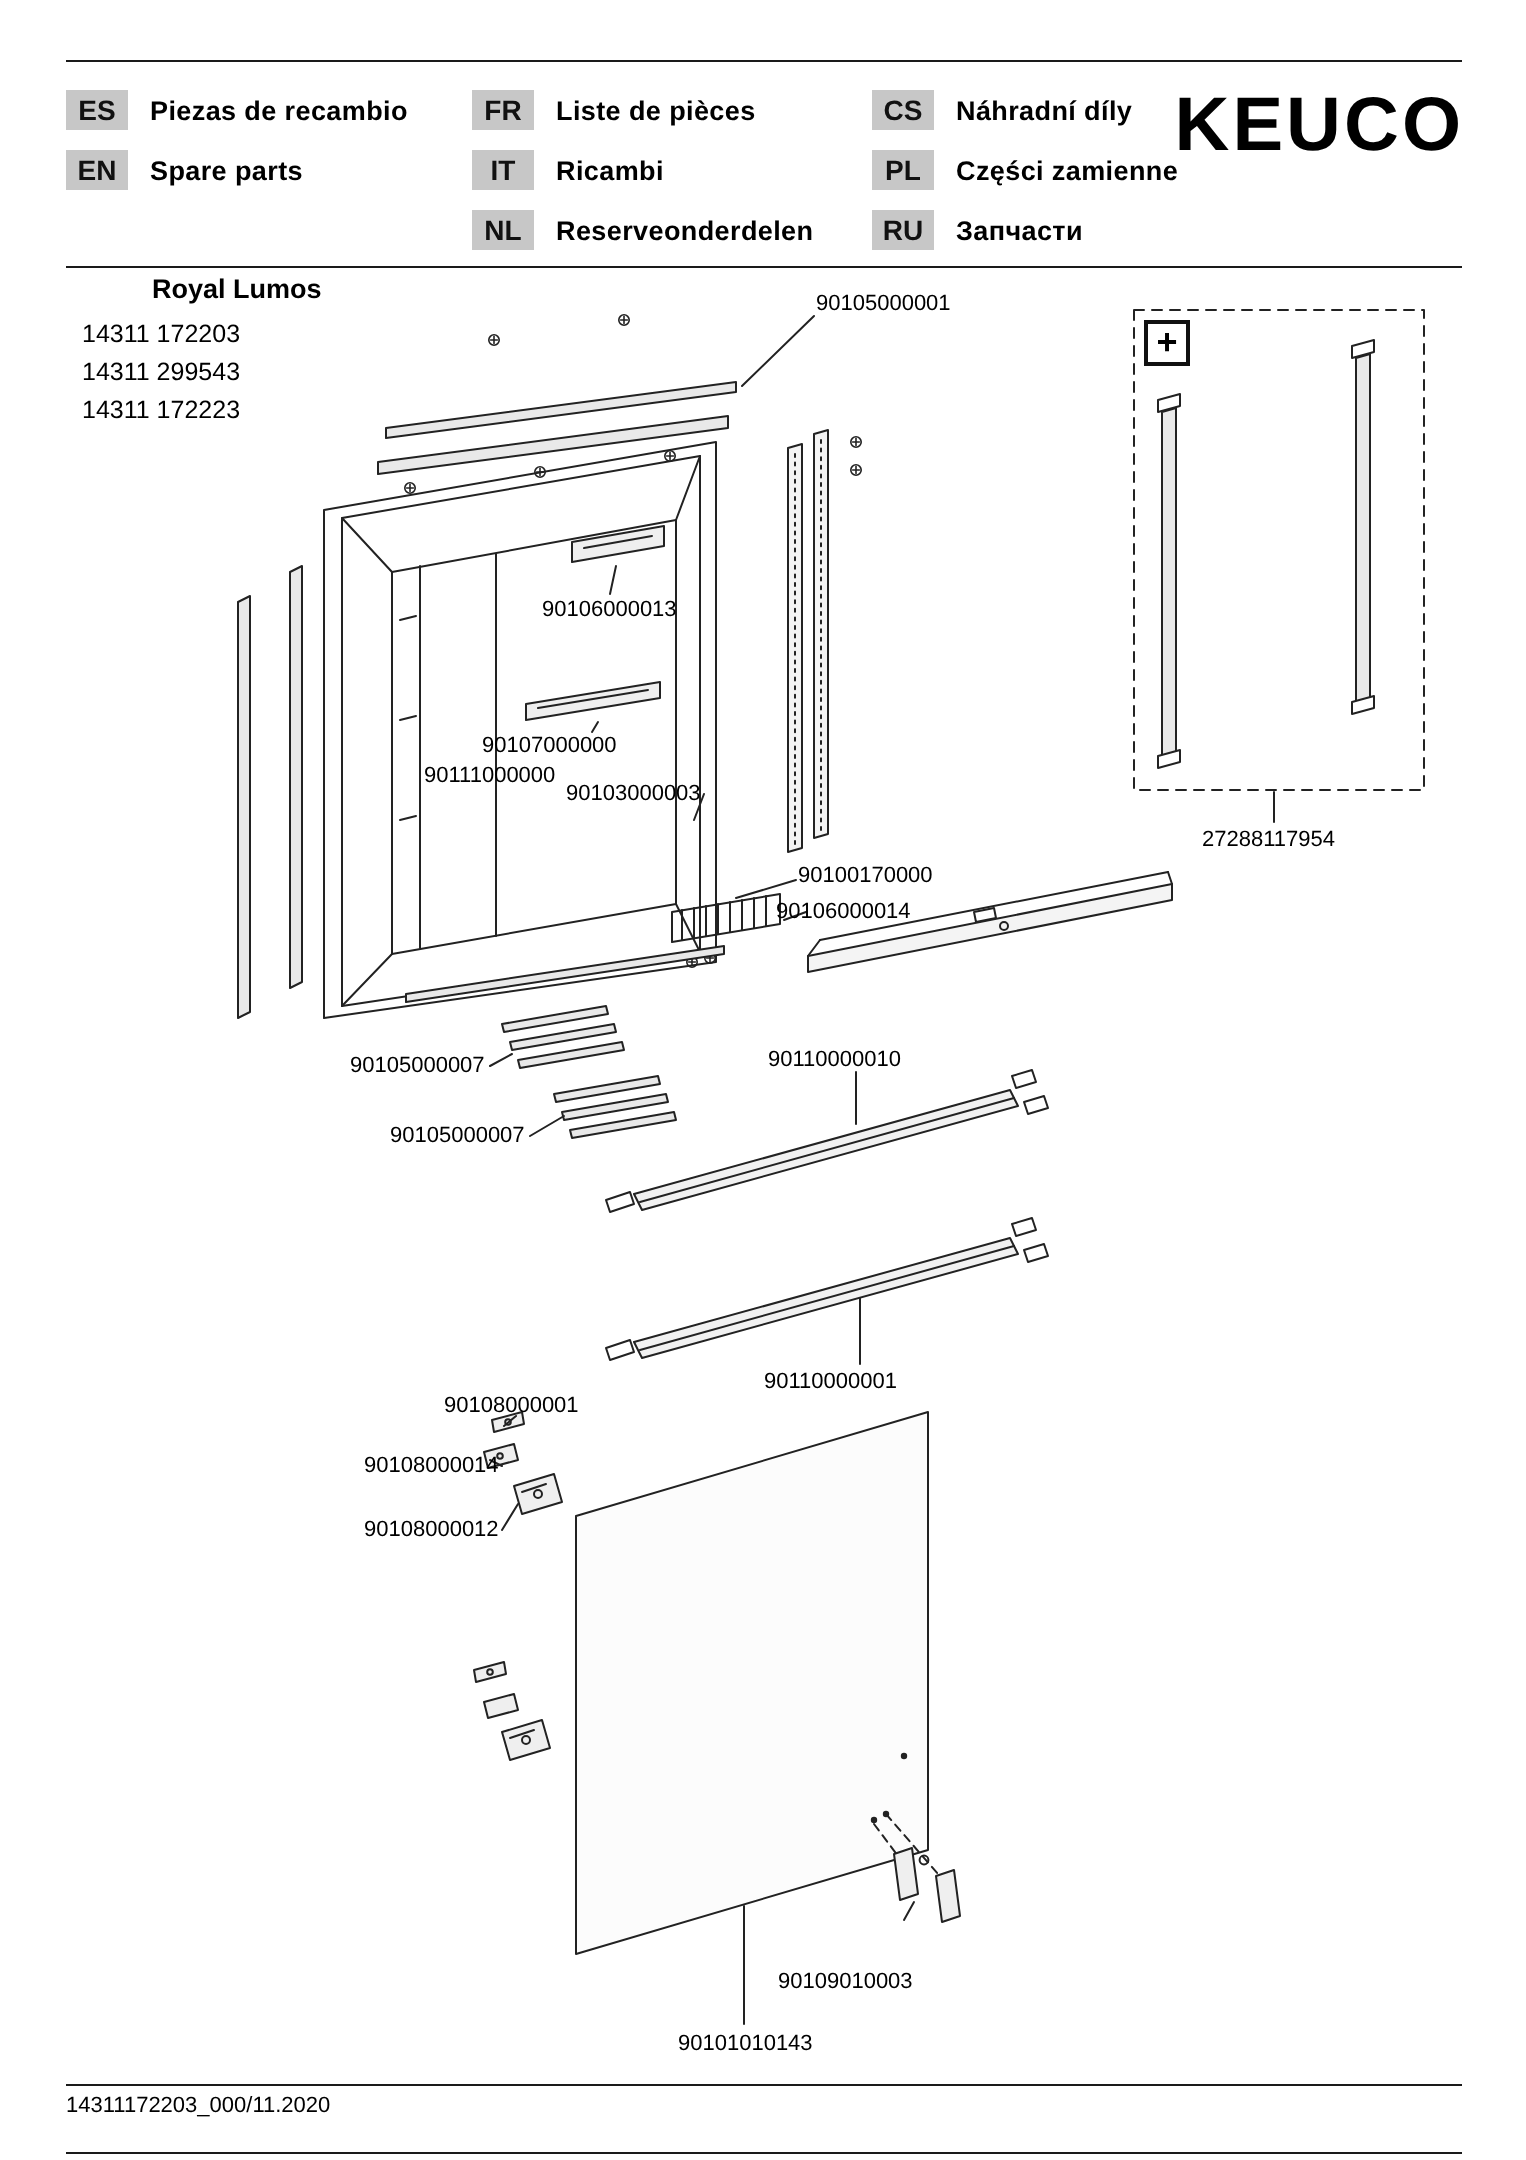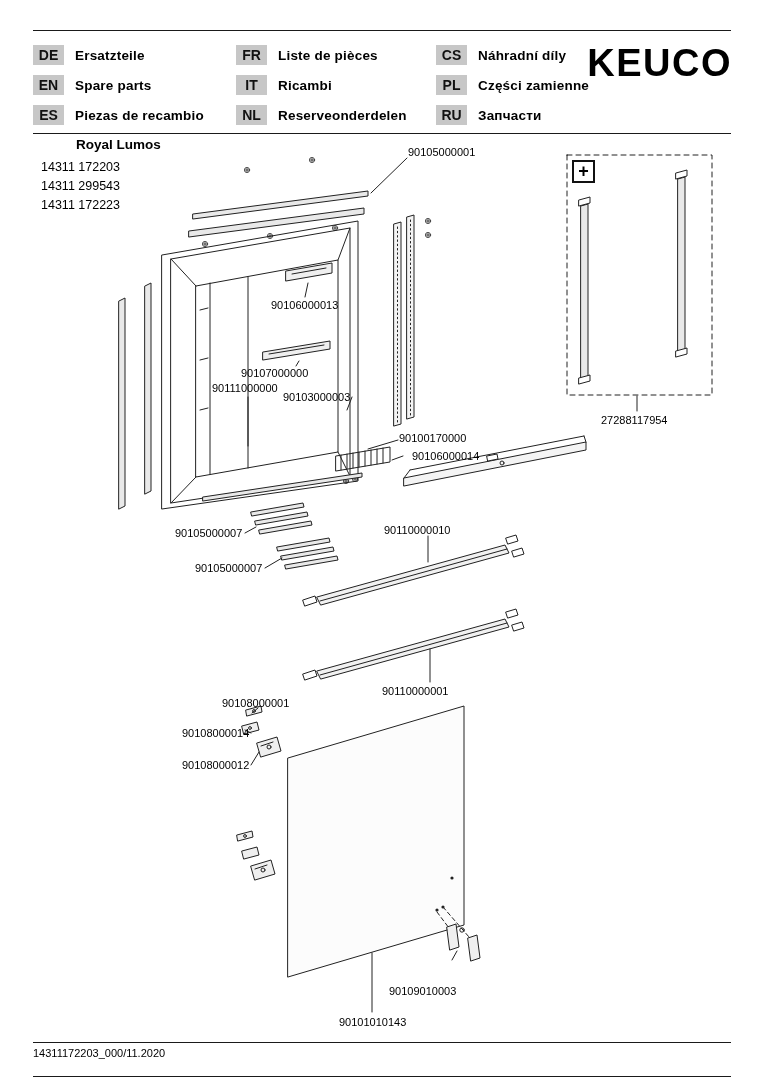--- a/index.html
+++ b/index.html
@@ -48,30 +48,26 @@
 </head>
 <body>
 
 <div class="page">
 
   <div class="rule rule-top"></div>
 
   <header>
     <div class="lang-col col-1">
       <div class="lang-item">
-        <span class="lang-code">DE</span>
-        <span class="lang-label">Ersatzteile</span>
+        <span class="lang-code">ES</span>
+        <span class="lang-label">Piezas de recambio</span>
       </div>
       <div class="lang-item">
         <span class="lang-code">EN</span>
         <span class="lang-label">Spare parts</span>
-      </div>
-      <div class="lang-item">
-        <span class="lang-code">ES</span>
-        <span class="lang-label">Piezas de recambio</span>
       </div>
     </div>
     <div class="lang-col col-2">
       <div class="lang-item">
         <span class="lang-code">FR</span>
         <span class="lang-label">Liste de pièces</span>
       </div>
       <div class="lang-item">
         <span class="lang-code">IT</span>
         <span class="lang-label">Ricambi</span>
@@ -291,21 +287,21 @@
   <div class="plus-box">
     <span>+</span>
   </div>
 
   <div class="plabel" style="left:408px;top:146px">90105000001</div>
   <div class="plabel" style="left:271px;top:299px">90106000013</div>
   <div class="plabel" style="left:241px;top:367px">90107000000</div>
   <div class="plabel" style="left:212px;top:382px">90111000000</div>
   <div class="plabel" style="left:283px;top:391px">90103000003</div>
   <div class="plabel" style="left:399px;top:432px">90100170000</div>
-  <div class="plabel" style="left:412px;top:450px">90106000014</div>
+  <div class="plabel" style="left:388px;top:450px">90106000014</div>
   <div class="plabel" style="left:601px;top:414px">27288117954</div>
   <div class="plabel" style="left:175px;top:527px">90105000007</div>
   <div class="plabel" style="left:384px;top:524px">90110000010</div>
   <div class="plabel" style="left:195px;top:562px">90105000007</div>
   <div class="plabel" style="left:382px;top:685px">90110000001</div>
   <div class="plabel" style="left:222px;top:697px">90108000001</div>
   <div class="plabel" style="left:182px;top:727px">90108000014</div>
   <div class="plabel" style="left:182px;top:759px">90108000012</div>
   <div class="plabel" style="left:389px;top:985px">90109010003</div>
   <div class="plabel" style="left:339px;top:1016px">90101010143</div>

